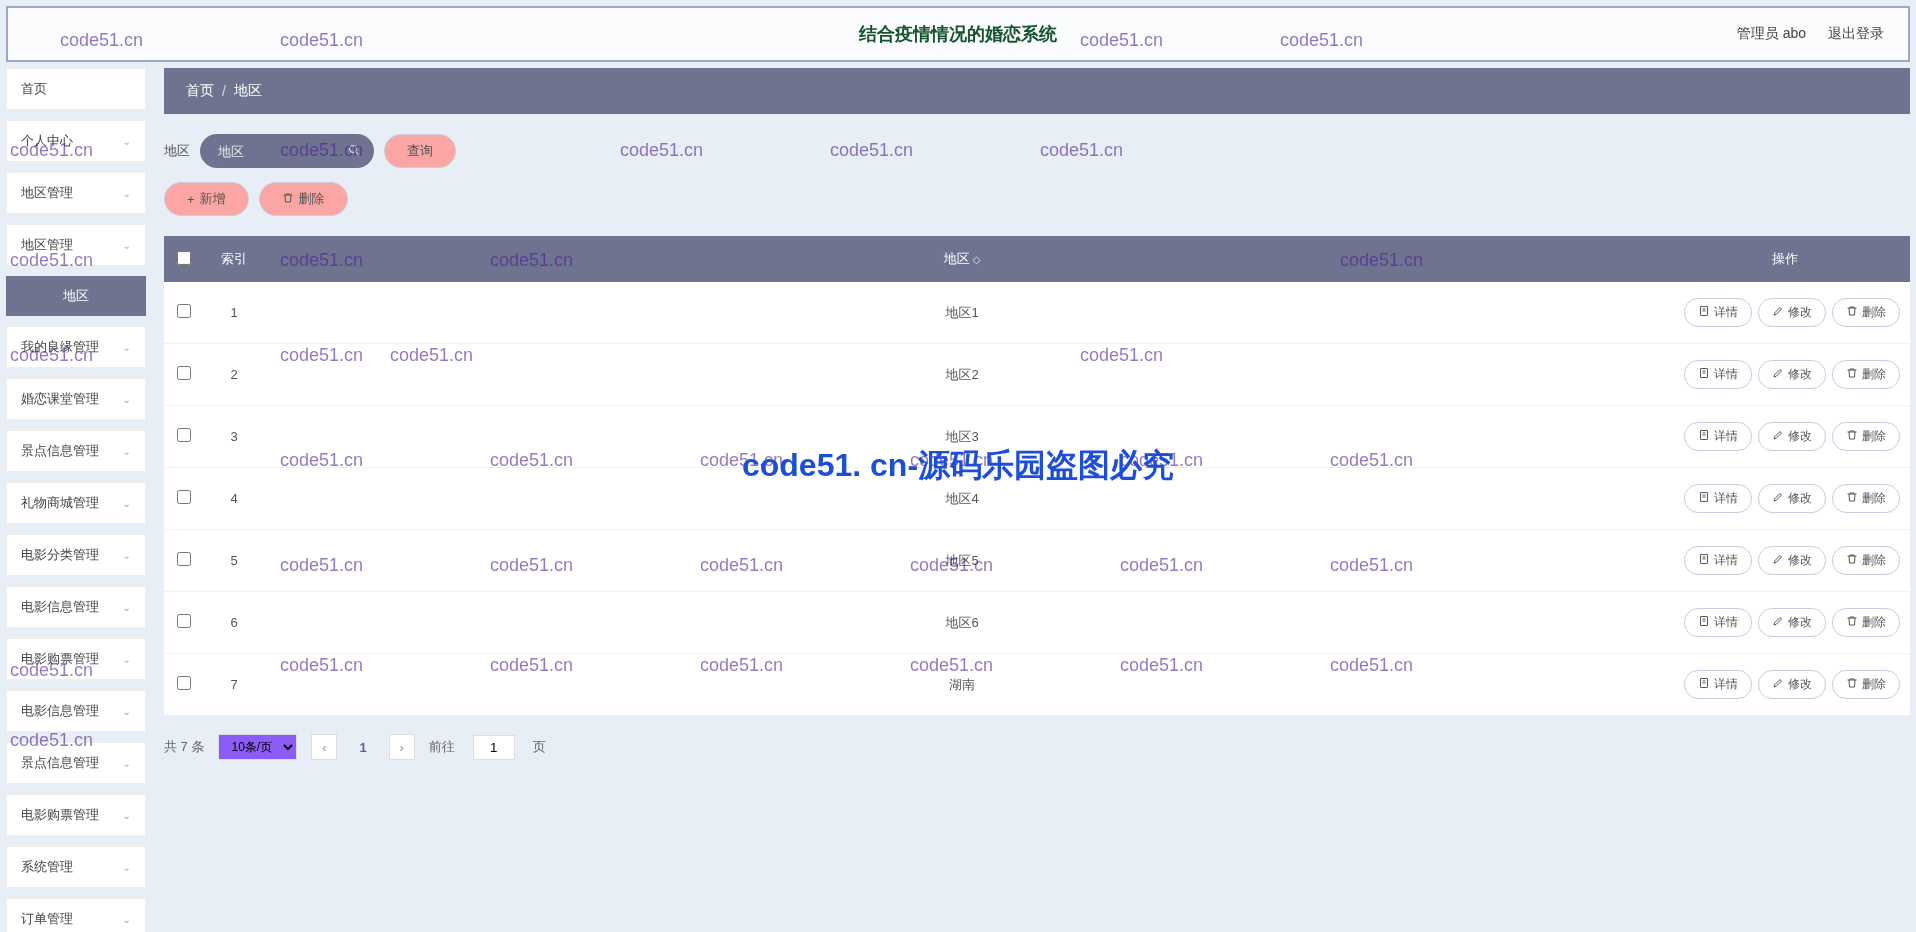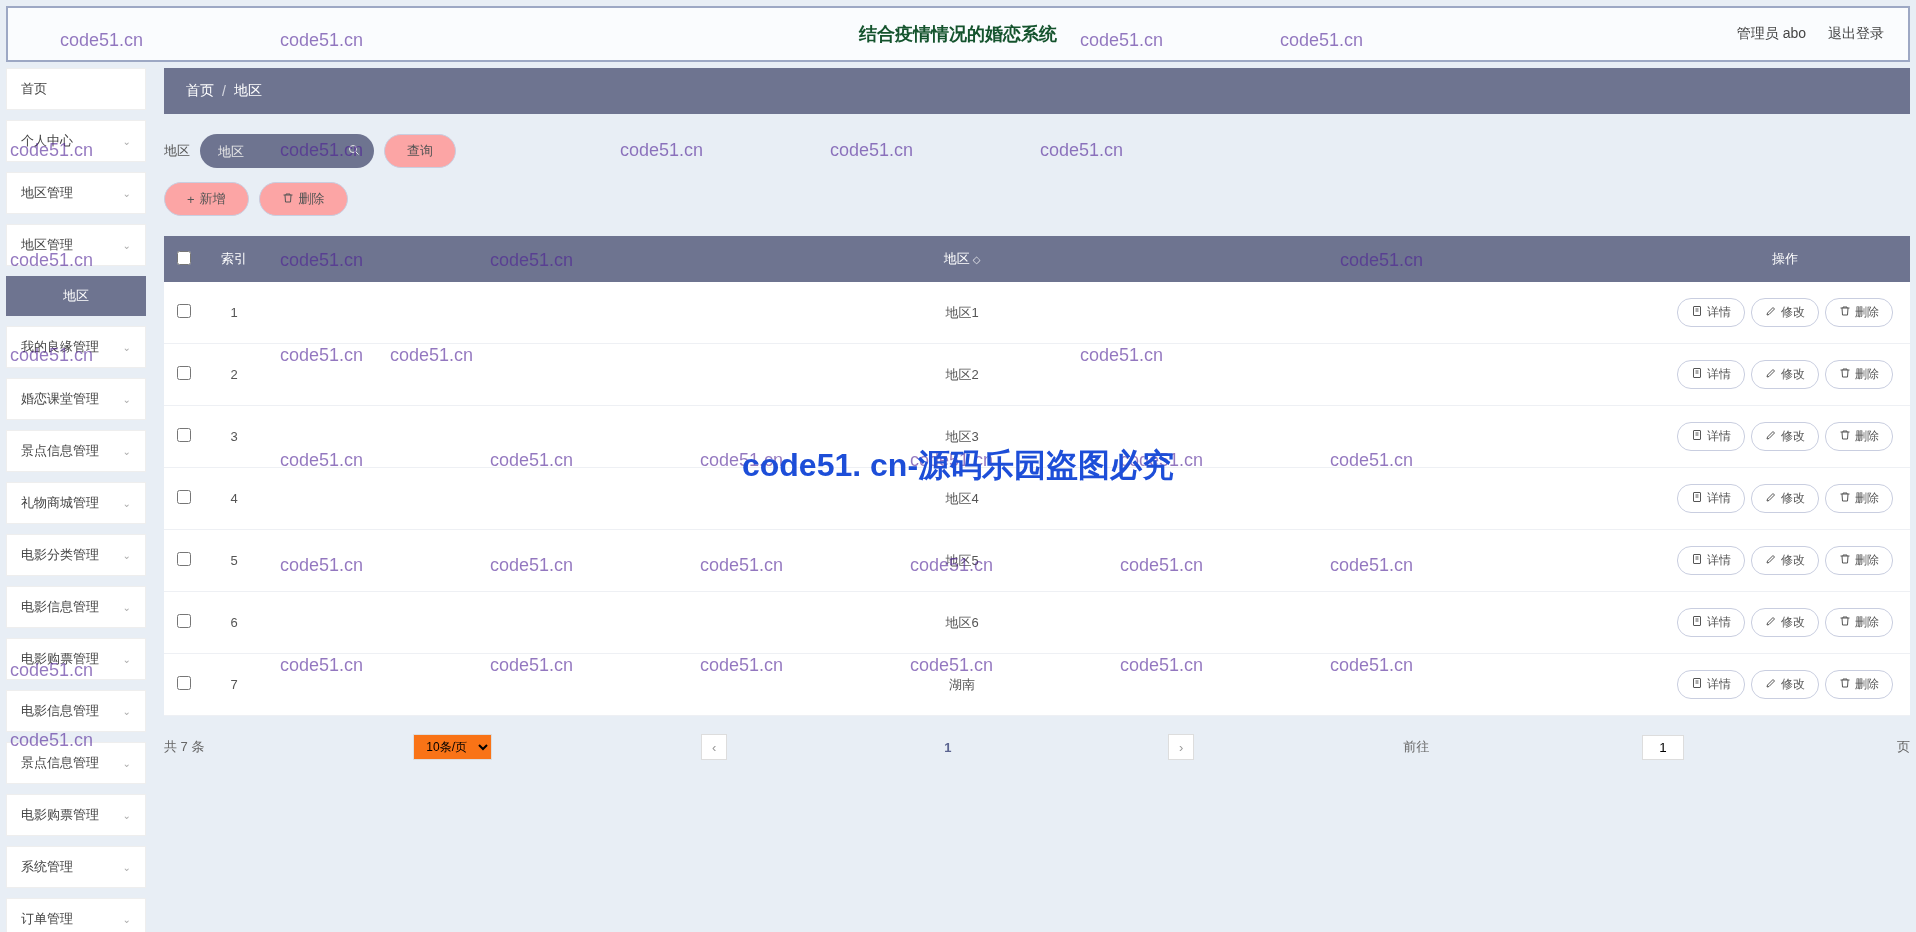--- a/index.html
+++ b/index.html
@@ -33,27 +33,27 @@
 
 .table-container { background: #fff; }
 table { width: 100%; border-collapse: collapse; }
 thead { background: #6e7490; color: #fff; }
 thead th { padding: 14px 10px; font-weight: normal; font-size: 13px; text-align: center; }
 thead th:first-child { width: 40px; }
 thead th:nth-child(2) { width: 60px; }
 thead th:last-child { width: 250px; }
 tbody tr { border-bottom: 1px solid #eef0f4; }
 tbody td { padding: 16px 10px; text-align: center; font-size: 13px; color: #555; }
-.row-actions { display: flex; justify-content: center; gap: 6px; }
+.row-actions { display: flex; justify-content: flex-end; gap: 6px; }
 .mini-btn { border: 1px solid #c9cee0; background: #fff; border-radius: 14px; padding: 5px 13px; font-size: 12px; color: #555; cursor: pointer; display: inline-flex; align-items: center; gap: 4px; }
 input[type="checkbox"] { width: 14px; height: 14px; cursor: pointer; }
 .sort-ico { font-size: 10px; opacity: 0.8; margin-left: 3px; }
 
-.pagination { display: flex; justify-content: space-between; align-items: center; gap: 14px; padding: 18px 0; font-size: 13px; color: #666; }
-.page-select { border: 1px solid #ddd; padding: 4px 8px; background: #f97316; font-size: 12px; }
+.pagination { display: flex; justify-content: flex-start; align-items: center; gap: 14px; padding: 18px 0; font-size: 13px; color: #666; }
+.page-select { border: 1px solid #ddd; padding: 4px 8px; background: #8b5cf6; font-size: 12px; }
 .pager-btn { border: 1px solid #ddd; background: #fff; width: 26px; height: 26px; display: inline-flex; align-items: center; justify-content: center; cursor: pointer; color: #999; }
 .pager-num { color: #5b6490; font-weight: bold; padding: 0 8px; }
 .goto-input { width: 42px; border: 1px solid #ddd; padding: 4px; text-align: center; margin: 0 4px; }
 
 .watermark { position: fixed; left: 50%; top: 50%; transform: translate(-50%, -50%); font-size: 32px; color: #1d4ed8; pointer-events: none; z-index: 5; font-weight: 700; }
 .wm-small { position: fixed; font-size: 18px; color: #4c1d95; opacity: 0.6; pointer-events: none; z-index: 2; }
 
 svg.ico { width: 12px; height: 12px; }
 </style>
 </head>

